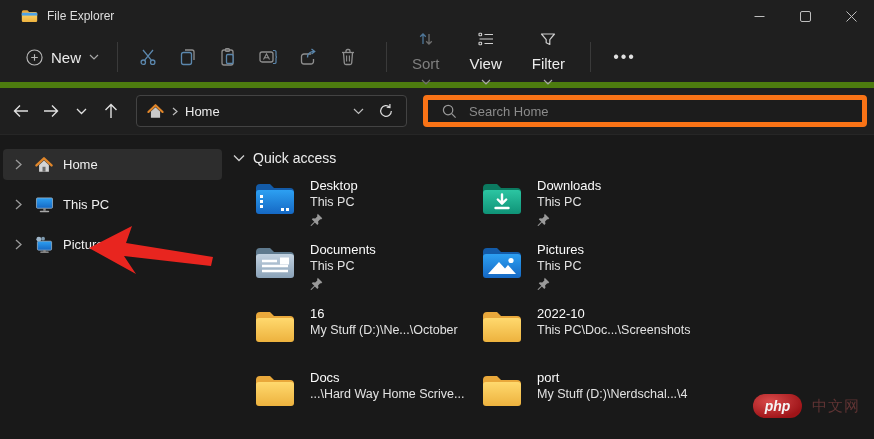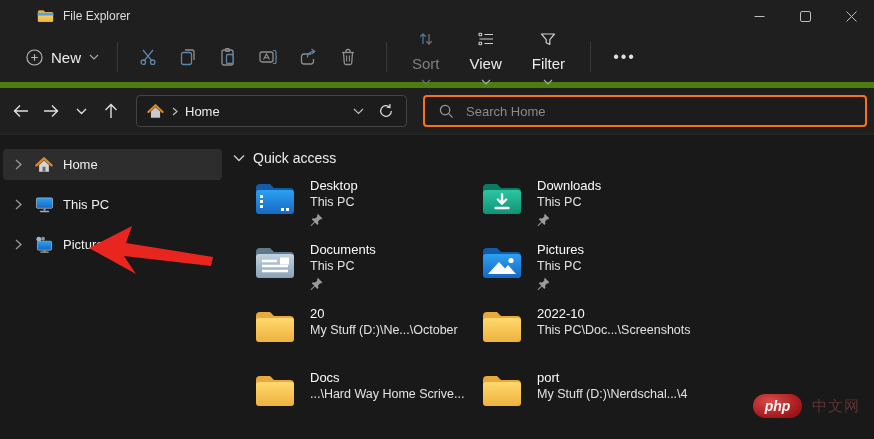--- a/index.html
+++ b/index.html
@@ -3,21 +3,21 @@
 <meta charset="utf-8">
 <style>
   * { margin:0; padding:0; box-sizing:border-box; }
   html,body { background:#000; }
   body { font-family:"Liberation Sans","DejaVu Sans",sans-serif; }
   #window {
     position:relative; width:874px; height:439px; overflow:hidden;
     background:#191919; color:#e8e8e8;
   }
   
-  .titlebar { position:absolute; left:0; top:0; width:874px; height:32px; background:#1f1f1f; display:flex; align-items:center;padding-left:16px; }
+  .titlebar { position:absolute; left:0; top:0; width:874px; height:32px; background:#1f1f1f; display:flex; align-items:center; }
   .titlebar-icon { margin-left:21px; display:flex; }
   .titlebar-title { margin-left:9px; font-size:12px; color:#dedede; }
   .win-controls { position:absolute; right:0; top:0; height:32px; display:flex; }
   .win-btn { width:46px; height:32px; display:flex; align-items:center; justify-content:center; color:#bdbdbd; }
   
   .commandbar { position:absolute; left:0; top:32px; width:874px; height:56px; background:#1f1f1f; display:flex; align-items:center; border-bottom:6px solid #4d7c0f; }
   .new-btn { display:flex; align-items:center; gap:8px; margin-left:18px; padding:6px 8px; border-radius:4px; }
   .new-label { font-size:15px; color:#ebebeb; }
   .vdiv { width:1px; height:30px; background:#3a3a3a; margin:0 10px; }
   .cmd-icon { width:40px; height:36px; display:flex; align-items:center; justify-content:center; border-radius:4px; }
@@ -27,21 +27,21 @@
   .dd-btn.disabled .dd-label { color:#7f7f7f; }
   .ellipsis-btn { font-size:16px; color:#e0e0e0; letter-spacing:2px; padding:4px 12px; }
   
   .navbar { position:absolute; left:0; top:88px; width:874px; height:47px; background:#1f1f1f; display:flex; align-items:center; border-bottom:1px solid #262626; }
   .nav-btn { width:30px; height:30px; display:flex; align-items:center; justify-content:center; border-radius:4px; }
   .nav-btn.b1{ margin-left:6px; }
   .addressbar { margin-left:10px; width:271px; height:32px; border:1px solid #434343; border-radius:4px; background:#1c1c1c; display:flex; align-items:center; }
   .addr-home { margin-left:10px; display:flex; }
   .addr-crumb { font-size:13px; color:#ececec; margin-left:7px; }
   .addr-spacer { flex:1; }
-  .searchbar { margin-left:16px; width:444px; height:32px; border:2px solid #f97316; border-radius:4px; background:#1c1c1c; display:flex; align-items:center; }
+  .searchbar { margin-left:16px; width:444px; height:32px; border:5px solid #f97316; border-radius:4px; background:#1c1c1c; display:flex; align-items:center; }
   .searchbar input { background:transparent; border:none; outline:none; color:#cfcfcf; font-size:13px; width:380px; font-family:inherit; }
   .searchbar input::placeholder { color:#8b8b8b; }
   .search-ico { margin:0 12px 0 14px; display:flex; }
   
   .sidebar { position:absolute; left:0; top:135px; width:225px; bottom:0; background:#191919; }
   .side-item { position:relative; height:31px; margin:0 3px 9px 3px; border-radius:4px; display:flex; align-items:center; }
   .side-item.first { margin-top:14px; }
   .side-item.selected { background:#2d2d2d; }
   .side-chev { width:26px; display:flex; justify-content:center; margin-left:2px; }
   .side-ico { width:22px; display:flex; justify-content:center; margin-left:2px; }
@@ -385,21 +385,21 @@
             </svg>
         </div>
       </div>
 
       <div class="tile">
         <svg class="tile-ico" width="42" height="36" viewBox="0 0 42 36">
           <path d="M2 8q0-4 4-4h10l4 4h16q4 0 4 4v2H2z" fill="#e9a83b"></path>
           <rect x="2" y="10" width="38" height="24" rx="3" fill="url(#gYellow)"></rect>
         </svg>
         <div class="tile-text">
-          <span class="tile-name">20</span>
+          <span class="tile-name">16</span>
           <span class="tile-path">My Stuff (D:)\Ne...\October</span>
         </div>
       </div>
 
       <div class="tile">
         <svg class="tile-ico" width="42" height="36" viewBox="0 0 42 36">
           <path d="M2 8q0-4 4-4h10l4 4h16q4 0 4 4v2H2z" fill="#e9a83b"></path>
           <rect x="2" y="10" width="38" height="24" rx="3" fill="url(#gYellow)"></rect>
         </svg>
         <div class="tile-text">

